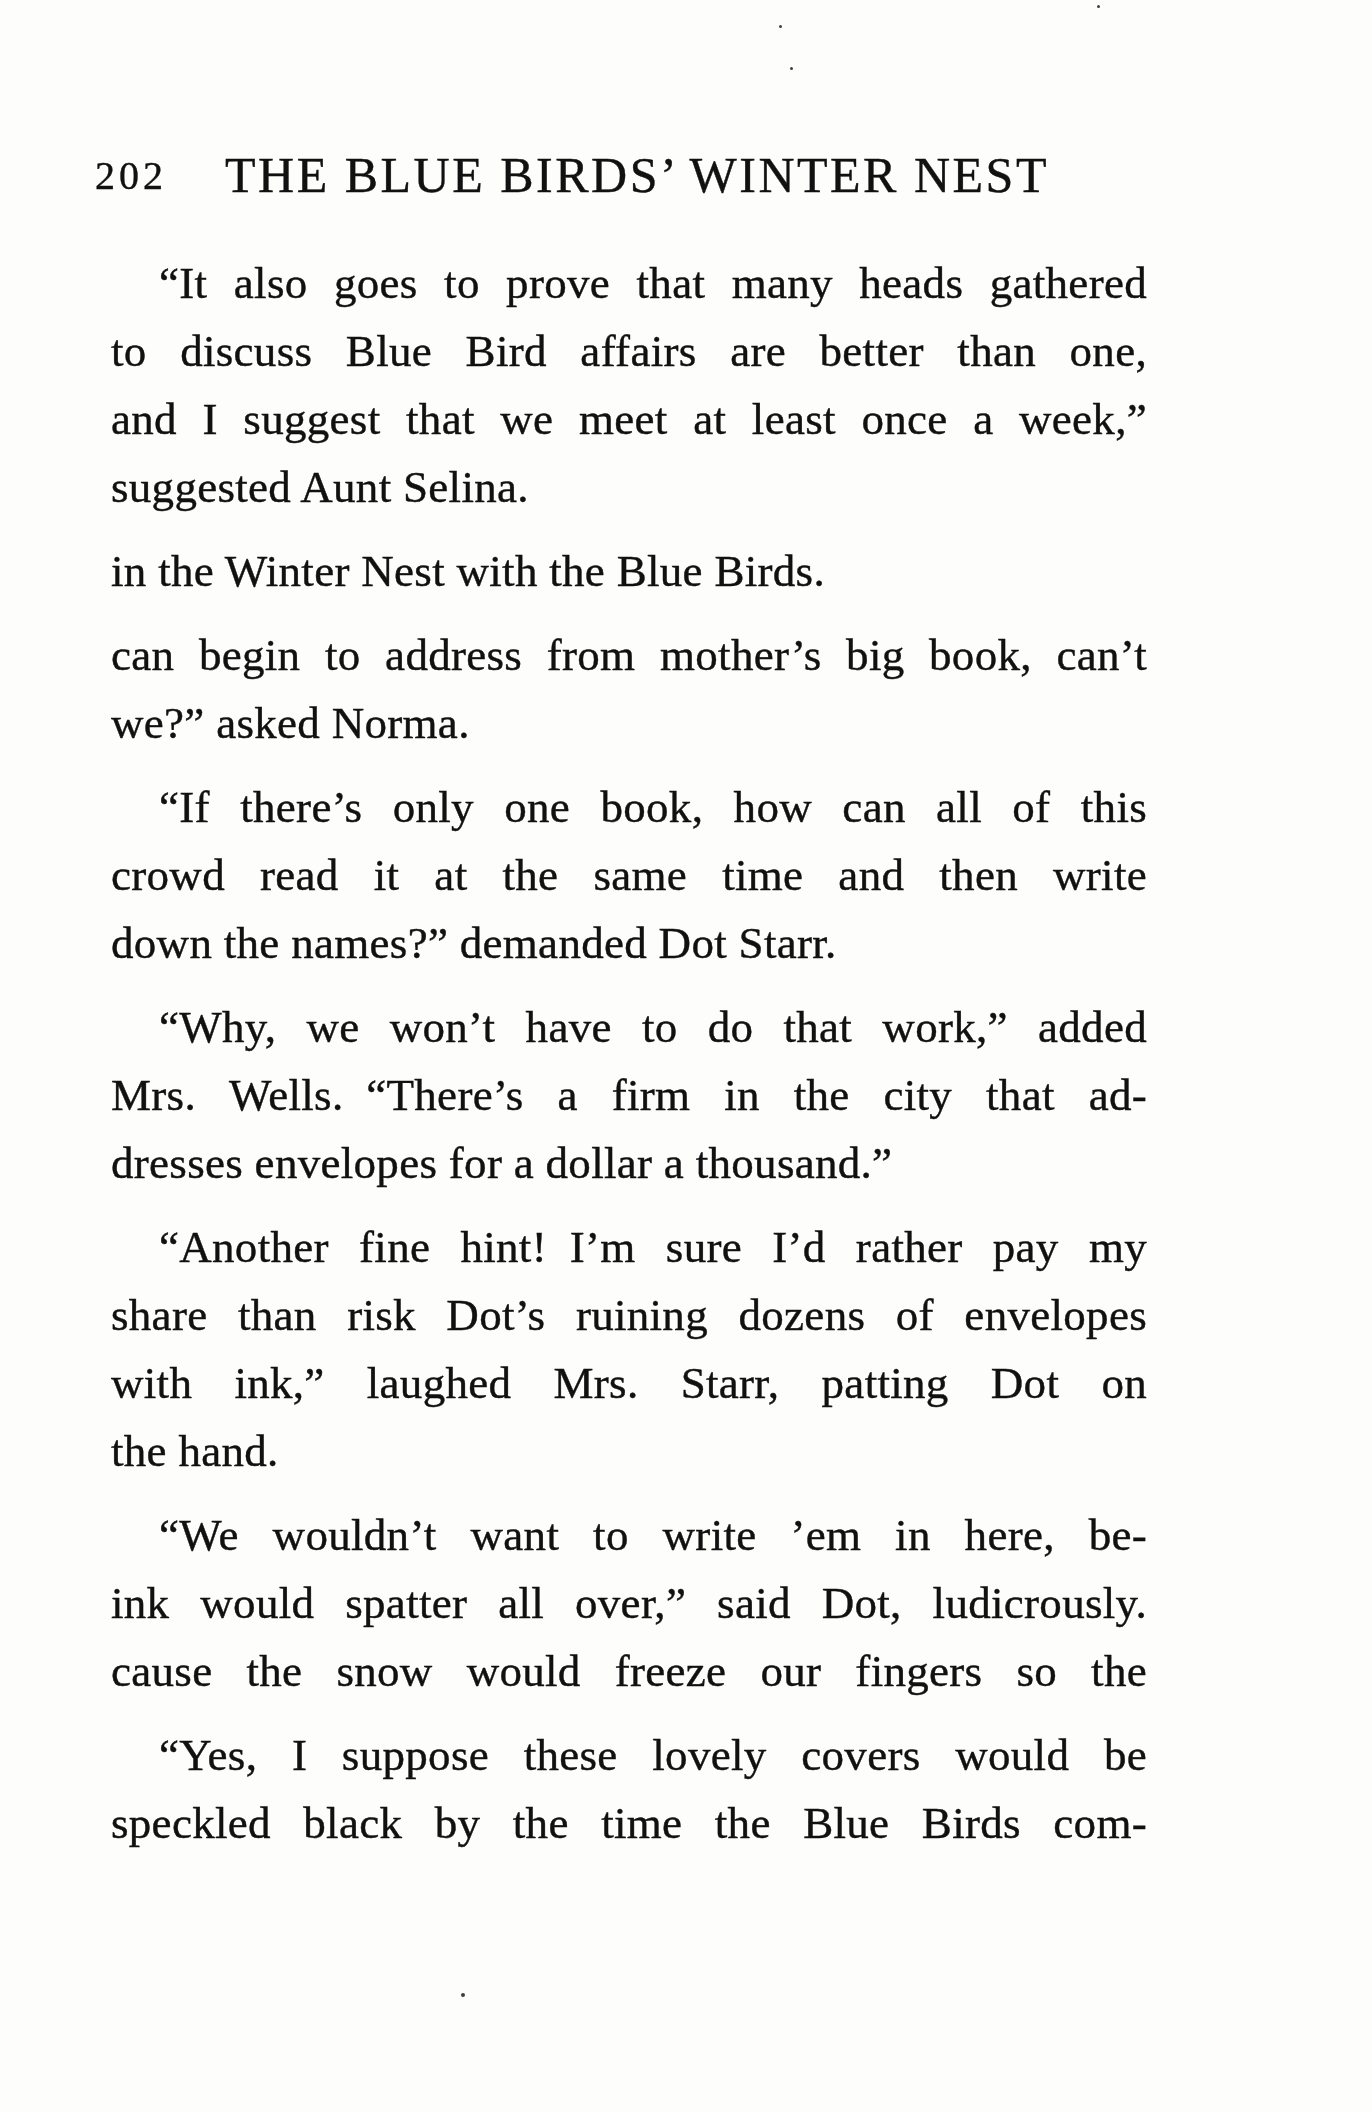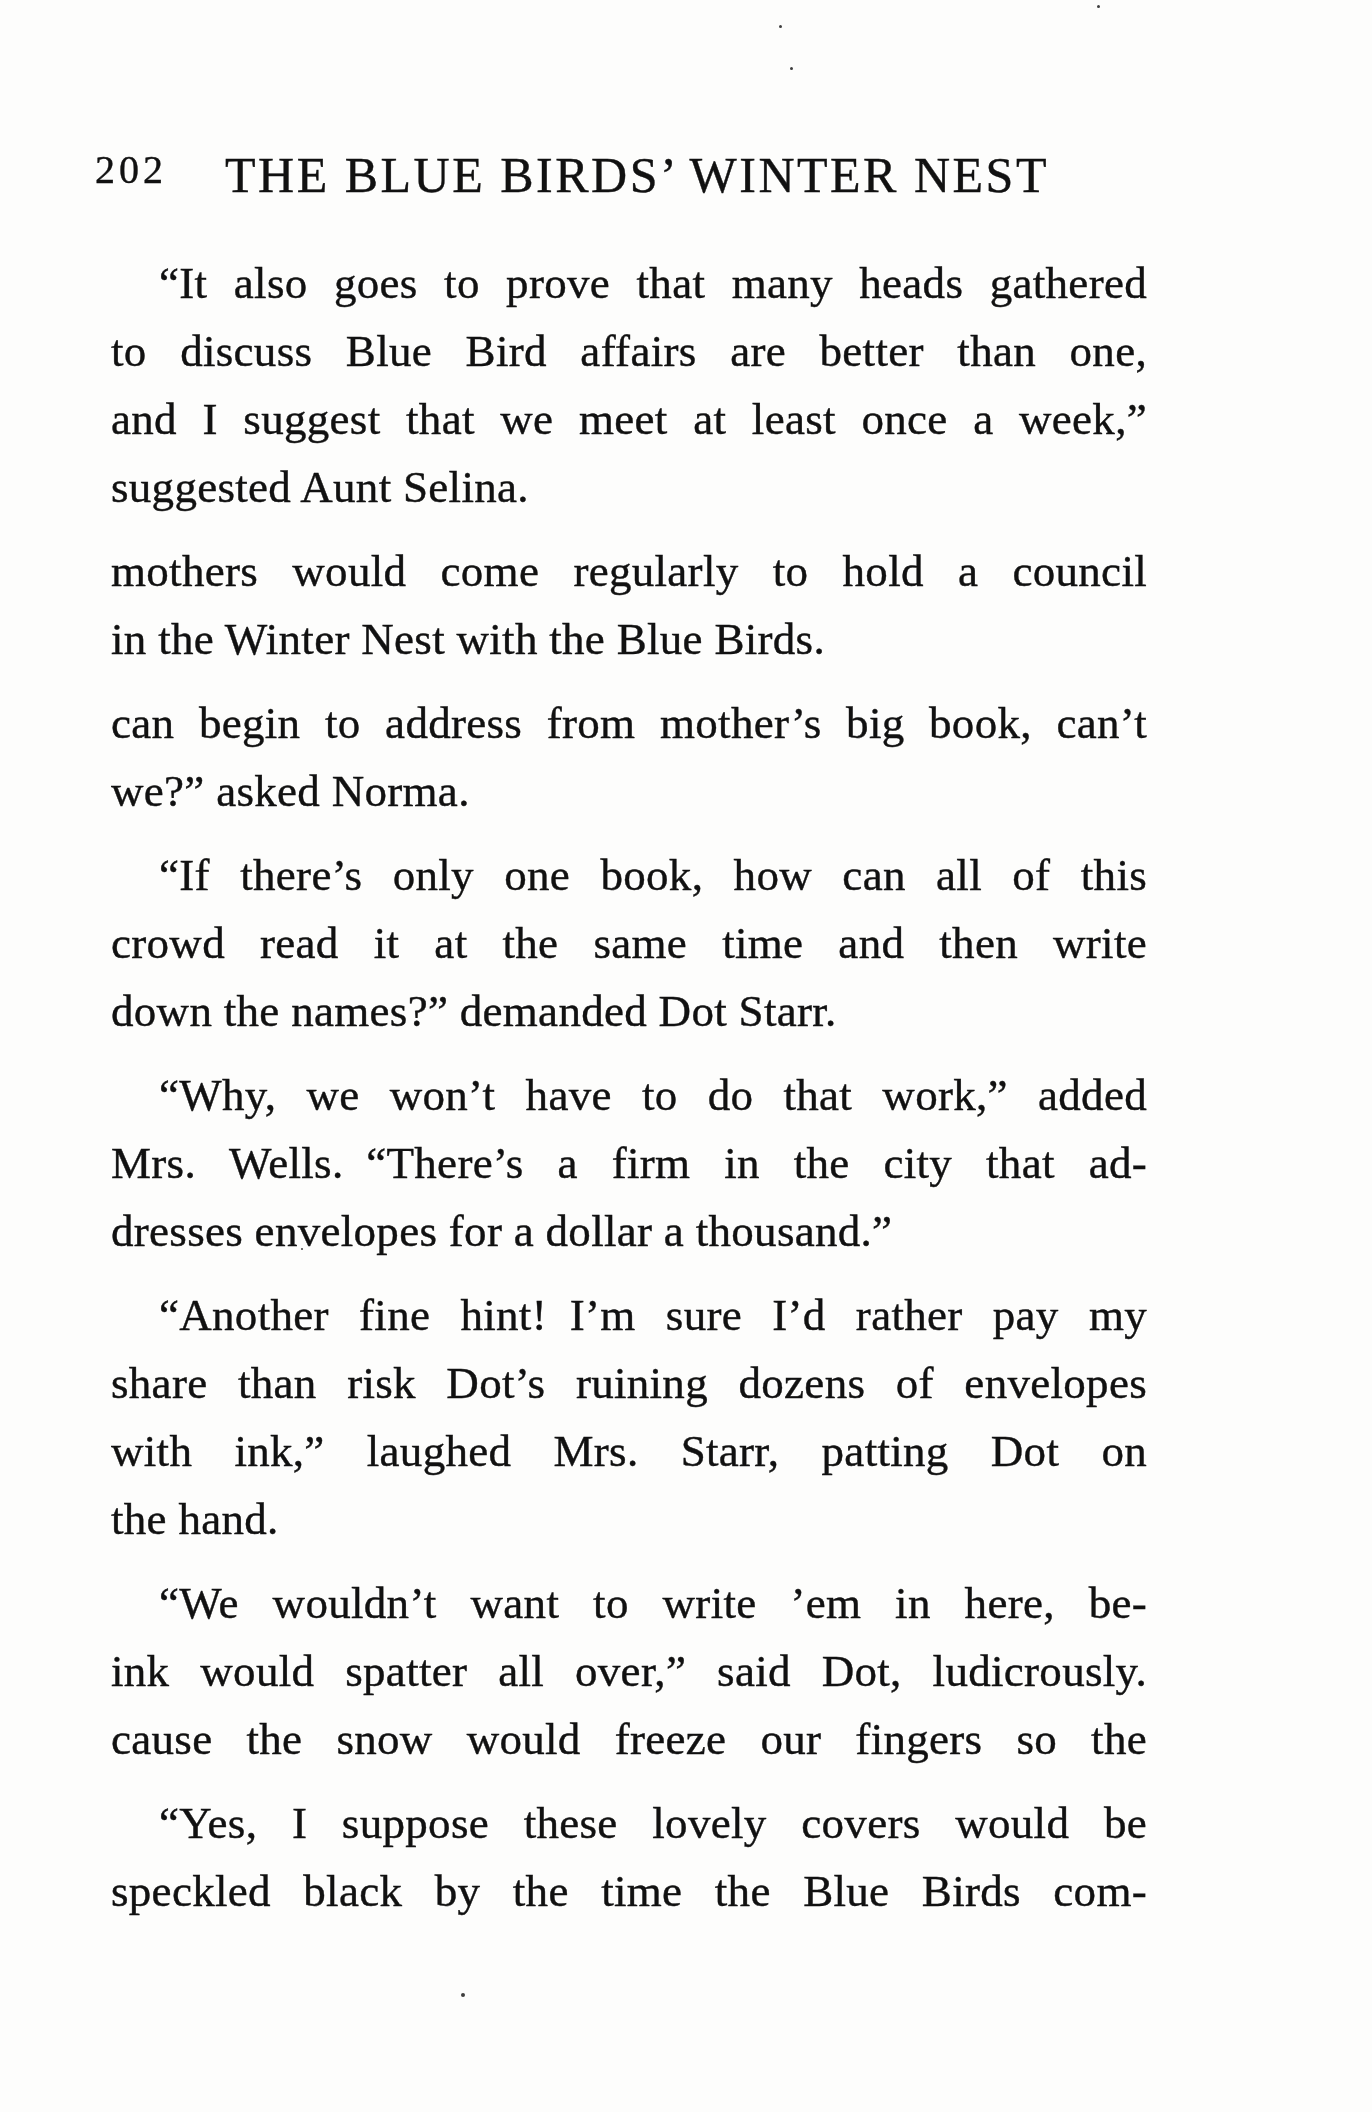--- a/index.html
+++ b/index.html
@@ -17,21 +17,21 @@
     color: #111111;
     -webkit-text-stroke: 0.4px #111111;
   }
   
   .running-head {
     position: absolute;
     left: 95px;
     top: 146px;
     width: 1068px;
     display: flex;
-    align-items: flex-start;
+    align-items: center;
   }
   .pagenum {
     font-size: 40px;
     letter-spacing: 4px;
     width: 130px;
     flex: 0 0 auto;
   }
   .head-title {
     font-size: 50px;
     letter-spacing: 2.5px;
@@ -79,21 +79,20 @@
   </header>
 
   <main class="text-block" id="text-block">
       <div class="paragraph">
         <div class="line indent">“It also goes to prove that many heads gathered</div>
         <div class="line">to discuss Blue Bird affairs are better than one,</div>
         <div class="line">and I suggest that we meet at least once a week,”</div>
         <div class="line ragged">suggested Aunt Selina.</div>
       </div>
       <div class="paragraph">
-        <div class="line">mothers would come regularly to hold a council</div>
         <div class="line ragged">in the Winter Nest with the Blue Birds.</div>
       </div>
       <div class="paragraph">
         <div class="line">can begin to address from mother’s big book, can’t</div>
         <div class="line ragged">we?” asked Norma.</div>
       </div>
       <div class="paragraph">
         <div class="line indent">“If there’s only one book, how can all of this</div>
         <div class="line">crowd read it at the same time and then write</div>
         <div class="line ragged">down the names?” demanded Dot Starr.</div>

